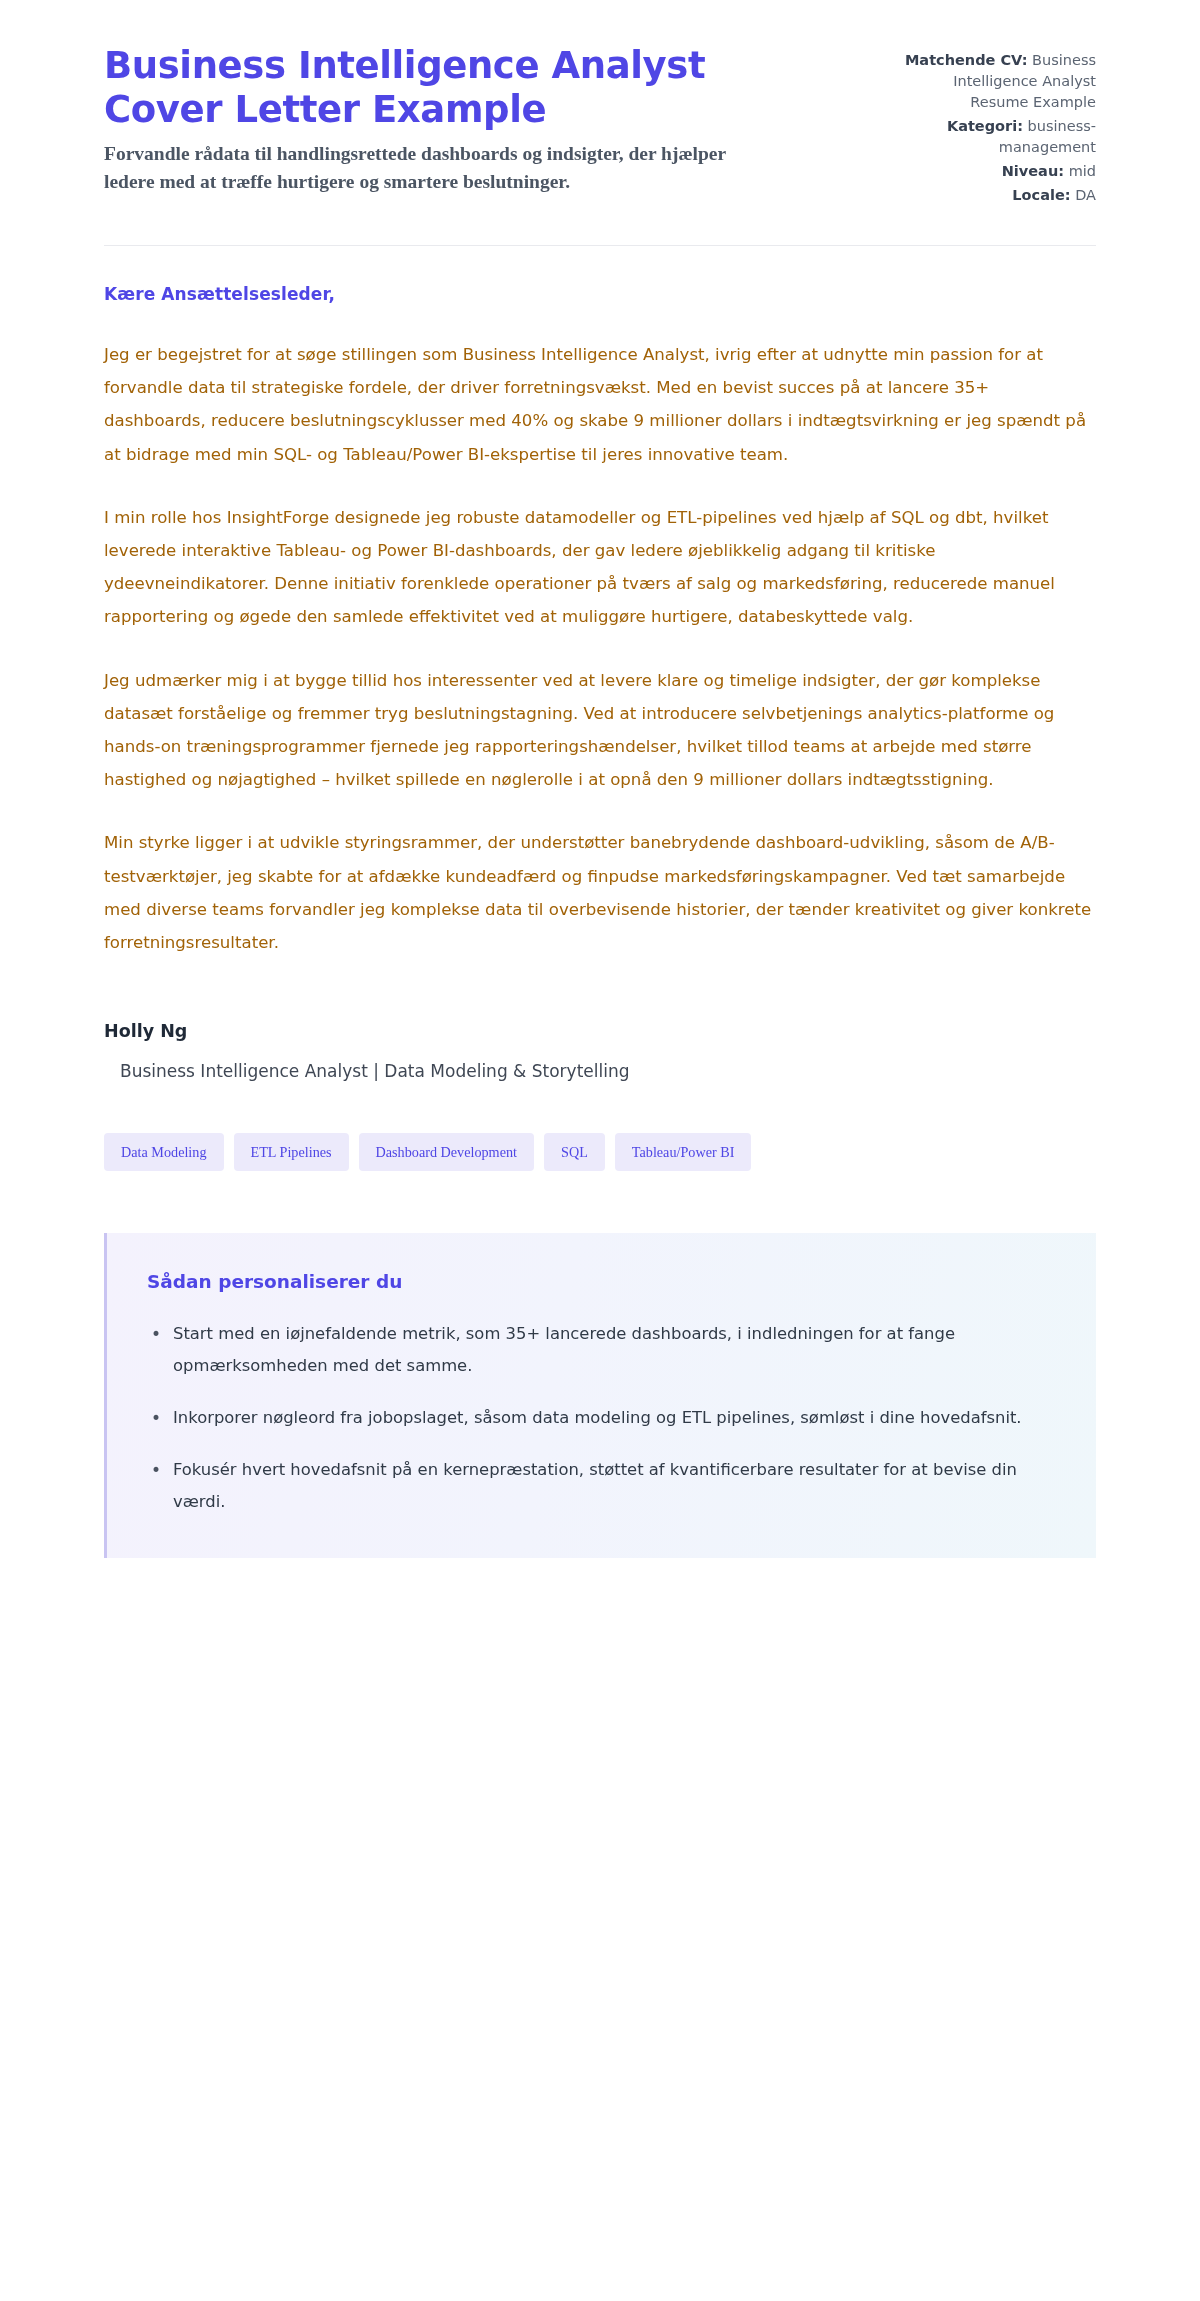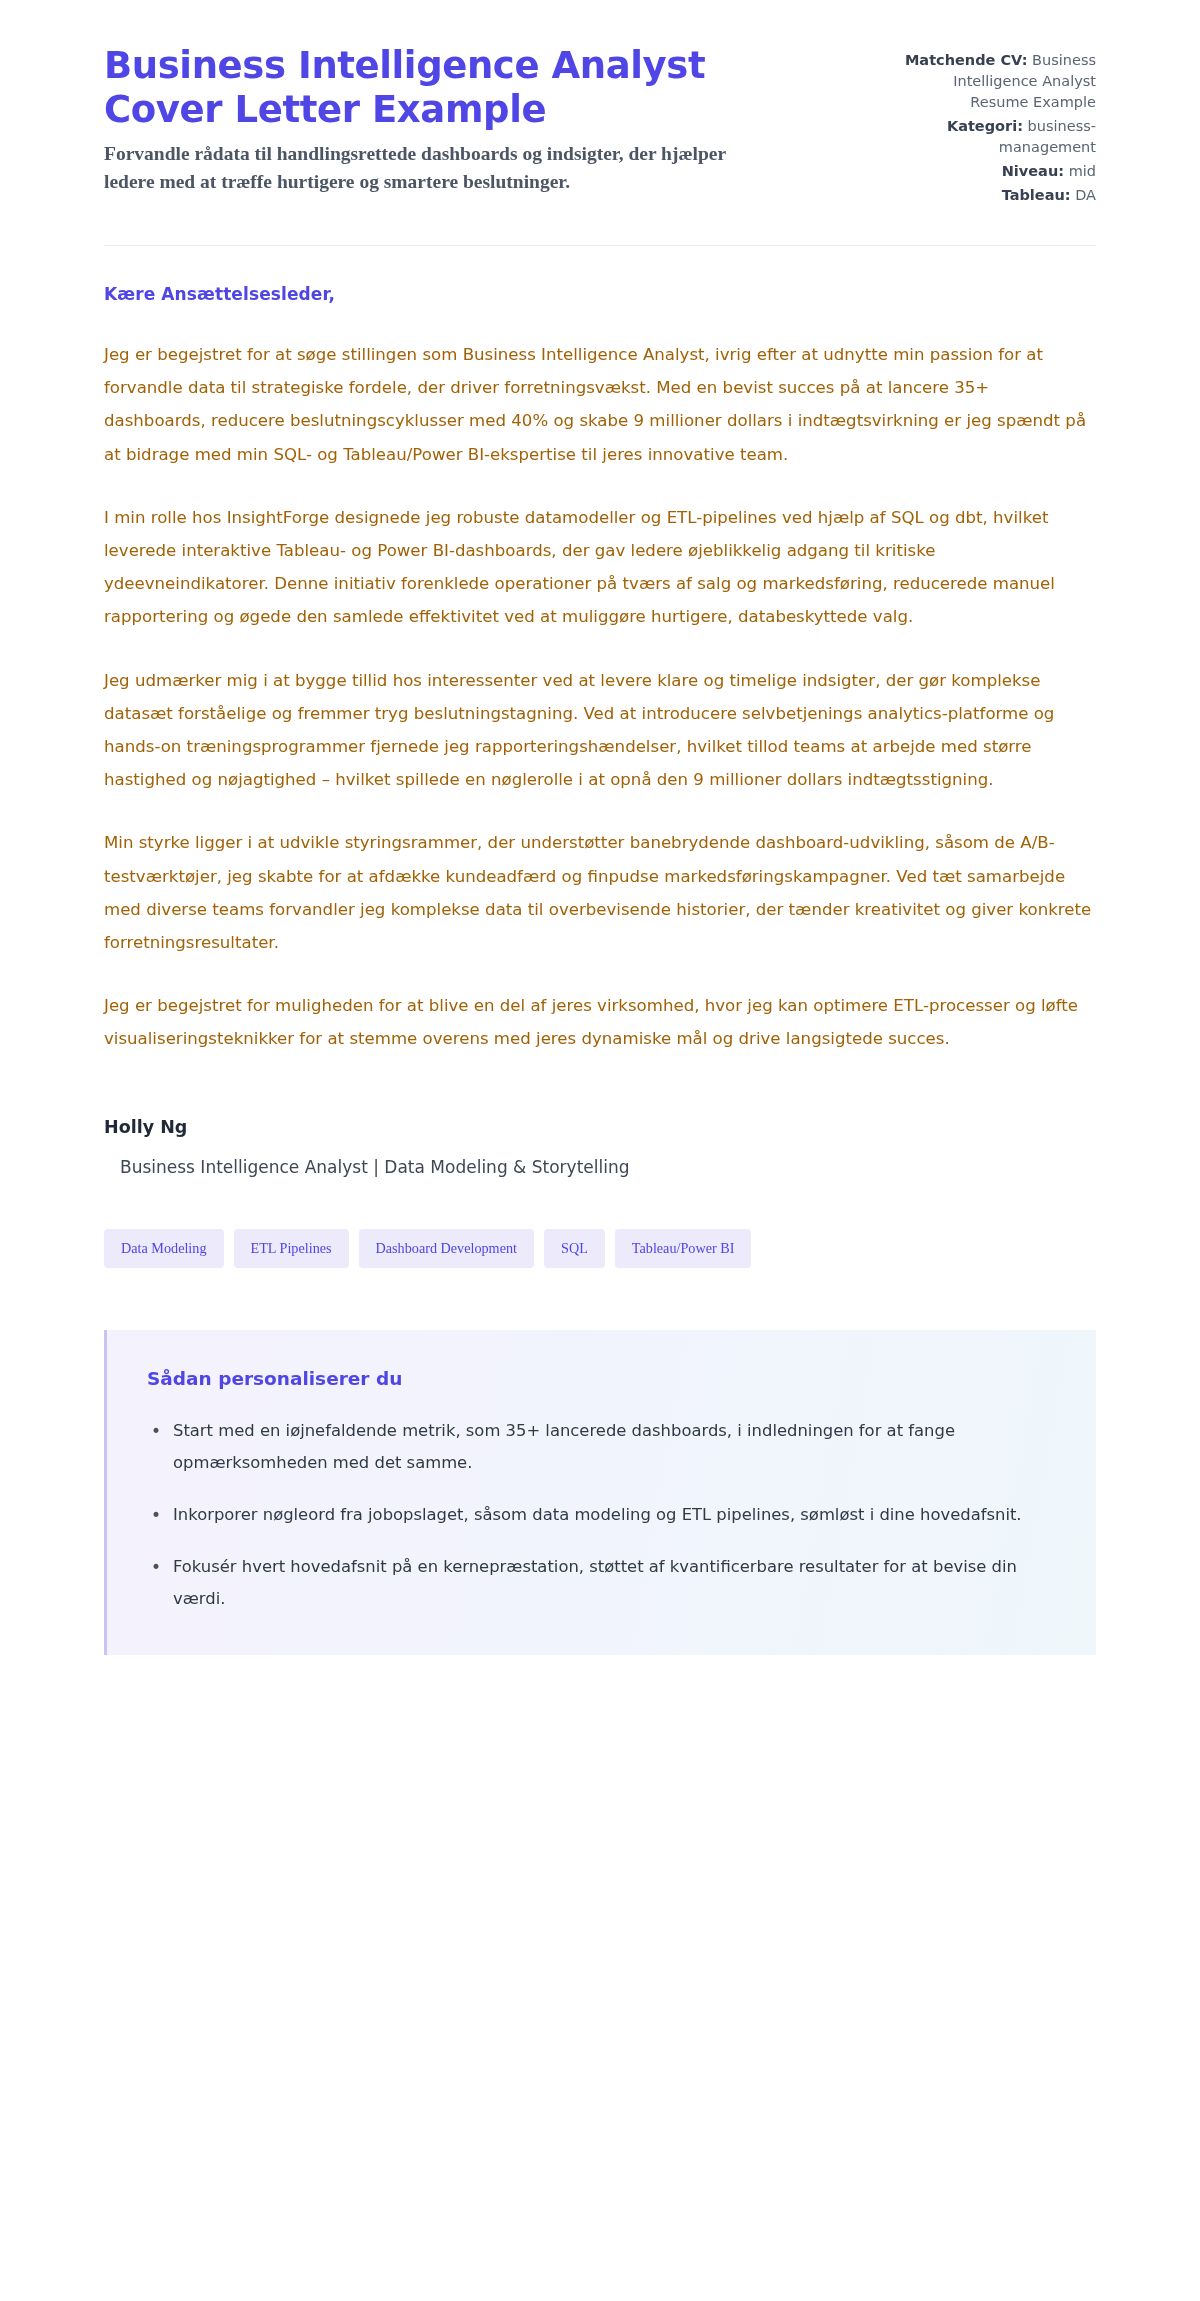--- a/index.html
+++ b/index.html
@@ -176,36 +176,35 @@
       </div>
       <div class="meta-row">
         <span class="meta-label">Kategori:</span>
         <span class="meta-value">business-management</span>
       </div>
       <div class="meta-row">
         <span class="meta-label">Niveau:</span>
         <span class="meta-value">mid</span>
       </div>
       <div class="meta-row">
-        <span class="meta-label">Tableau:</span>
+        <span class="meta-label">Locale:</span>
         <span class="meta-value">DA</span>
       </div>
     </div>
   </div>
 
   <hr class="divider">
 
   <div class="letter">
     <p class="salutation">Kære Ansættelsesleder,</p>
 
     <p class="para">Jeg er begejstret for at søge stillingen som Business Intelligence Analyst, ivrig efter at udnytte min passion for at forvandle data til strategiske fordele, der driver forretningsvækst. Med en bevist succes på at lancere 35+ dashboards, reducere beslutningscyklusser med 40% og skabe 9 millioner dollars i indtægtsvirkning er jeg spændt på at bidrage med min SQL- og Tableau/Power BI-ekspertise til jeres innovative team.</p>
     <p class="para">I min rolle hos InsightForge designede jeg robuste datamodeller og ETL-pipelines ved hjælp af SQL og dbt, hvilket leverede interaktive Tableau- og Power BI-dashboards, der gav ledere øjeblikkelig adgang til kritiske ydeevneindikatorer. Denne initiativ forenklede operationer på tværs af salg og markedsføring, reducerede manuel rapportering og øgede den samlede effektivitet ved at muliggøre hurtigere, databeskyttede valg.</p>
     <p class="para">Jeg udmærker mig i at bygge tillid hos interessenter ved at levere klare og timelige indsigter, der gør komplekse datasæt forståelige og fremmer tryg beslutningstagning. Ved at introducere selvbetjenings analytics-platforme og hands-on træningsprogrammer fjernede jeg rapporteringshændelser, hvilket tillod teams at arbejde med større hastighed og nøjagtighed – hvilket spillede en nøglerolle i at opnå den 9 millioner dollars indtægtsstigning.</p>
     <p class="para">Min styrke ligger i at udvikle styringsrammer, der understøtter banebrydende dashboard-udvikling, såsom de A/B-testværktøjer, jeg skabte for at afdække kundeadfærd og finpudse markedsføringskampagner. Ved tæt samarbejde med diverse teams forvandler jeg komplekse data til overbevisende historier, der tænder kreativitet og giver konkrete forretningsresultater.</p>
-    <p class="para">Jeg er begejstret for muligheden for at blive en del af jeres virksomhed, hvor jeg kan optimere ETL-processer og løfte visualiseringsteknikker for at stemme overens med jeres dynamiske mål og drive langsigtede succes.</p>
 
     <div class="signature">
       <p class="sign-name">Holly Ng</p>
       <p class="sign-role">Business Intelligence Analyst | Data Modeling &amp; Storytelling</p>
     </div>
 
     <div class="tags">
       <span class="tag">Data Modeling</span>
       <span class="tag">ETL Pipelines</span>
       <span class="tag">Dashboard Development</span>

